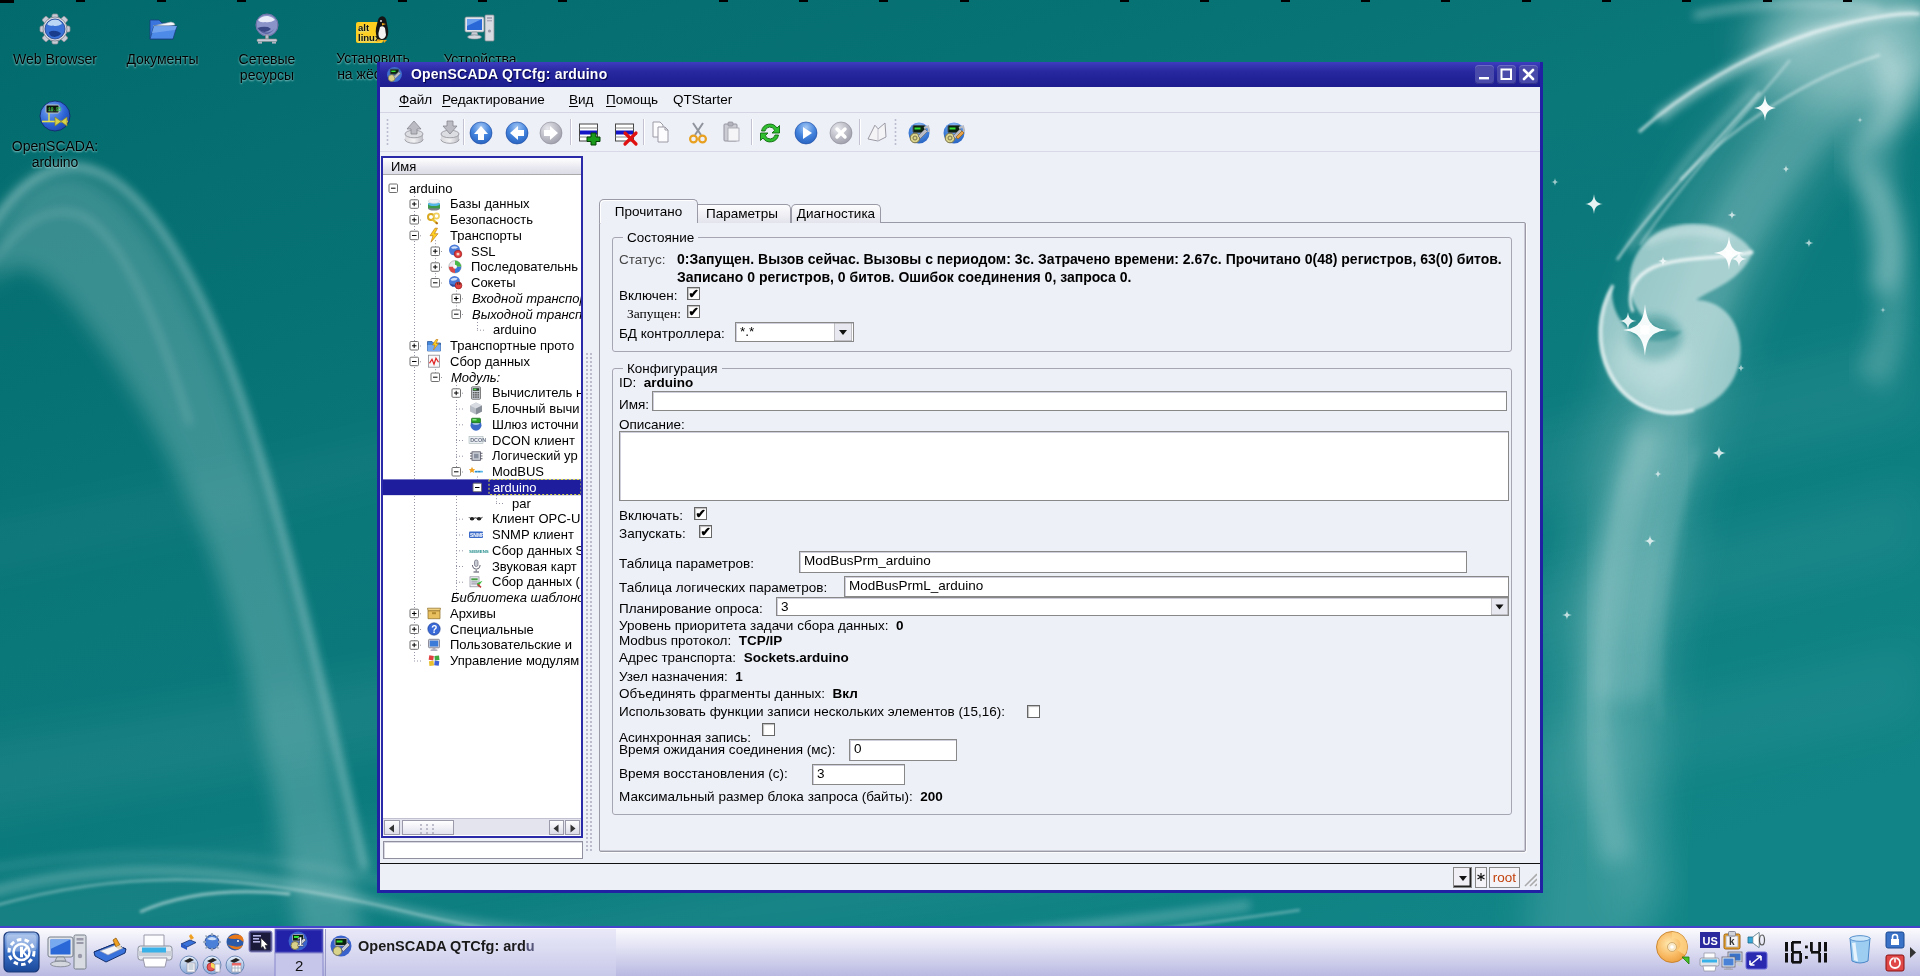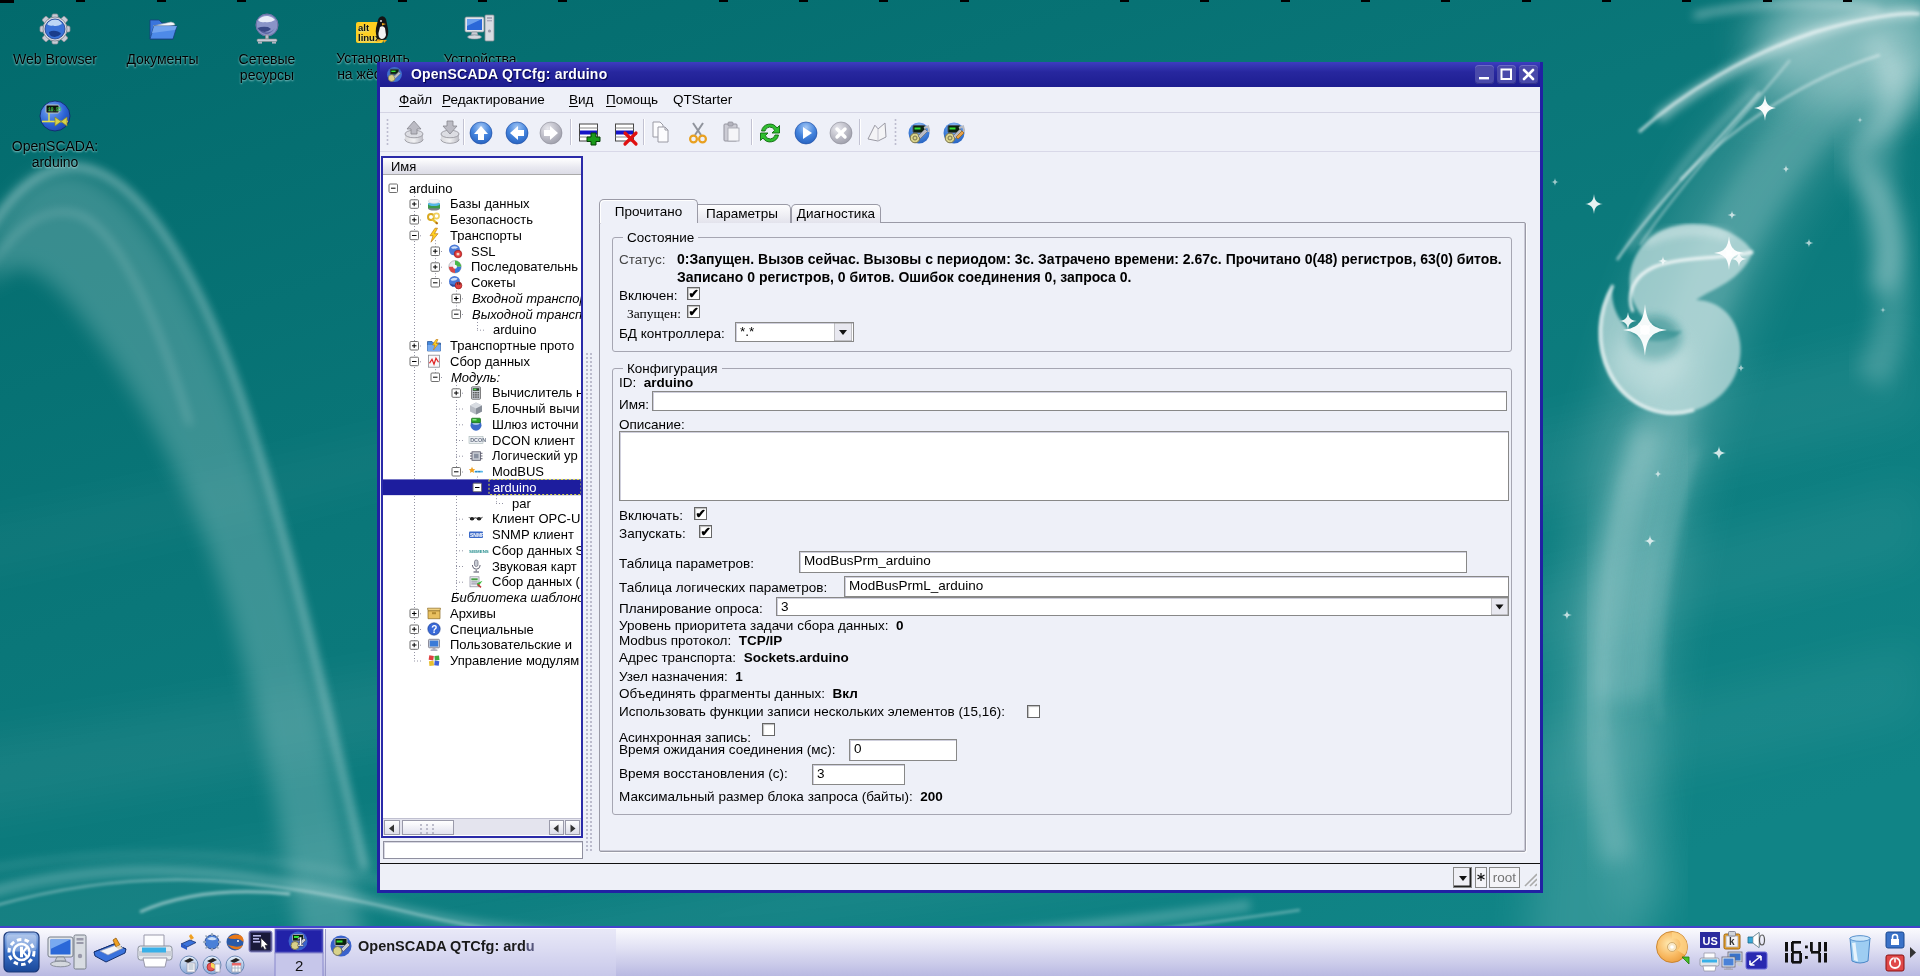--- a/index.html
+++ b/index.html
@@ -842,21 +842,21 @@
   <span class="abs" style="left:1073px;top:3px;width:19px;height:21px;background:#efeff5;border:1px solid #888;box-shadow:inset -1.5px -1.5px 0 #222;"><svg width="19" height="21">
           <path d="M5,8 L13,8 L9,13 Z" fill="#111"></path>
         </svg></span>
   <span class="abs" style="left:1095px;top:3px;width:12px;height:21px;background:#f4f4f8;border:1px solid #888;"><svg width="10" height="19">
           <g stroke="#111" stroke-width="1.2">
             <line x1="5" y1="5" x2="5" y2="13"></line>
             <line x1="1.5" y1="7" x2="8.5" y2="11"></line>
             <line x1="8.5" y1="7" x2="1.5" y2="11"></line>
           </g>
         </svg></span>
-  <span class="abs" style="left:1109px;top:3px;width:31px;height:21px;background:#f4f4f8;border:1px solid #888;font-size:13.5px;color:#737373;text-align:center;line-height:19px;">root</span>
+  <span class="abs" style="left:1109px;top:3px;width:31px;height:21px;background:#f4f4f8;border:1px solid #888;font-size:13.5px;color:#c2410c;text-align:center;line-height:19px;">root</span>
   <svg class="abs" style="left:1143px;top:8px;" width="14" height="16">
         <g stroke="#aaa" stroke-width="1.6">
           <line x1="14" y1="2" x2="2" y2="14"></line>
           <line x1="14" y1="7" x2="7" y2="14"></line>
           <line x1="14" y1="12" x2="12" y2="14"></line>
         </g>
       </svg>
  </div>
 </div>
 <div id="taskbar"><svg width="1920" height="50" viewBox="0 0 1920 50">

